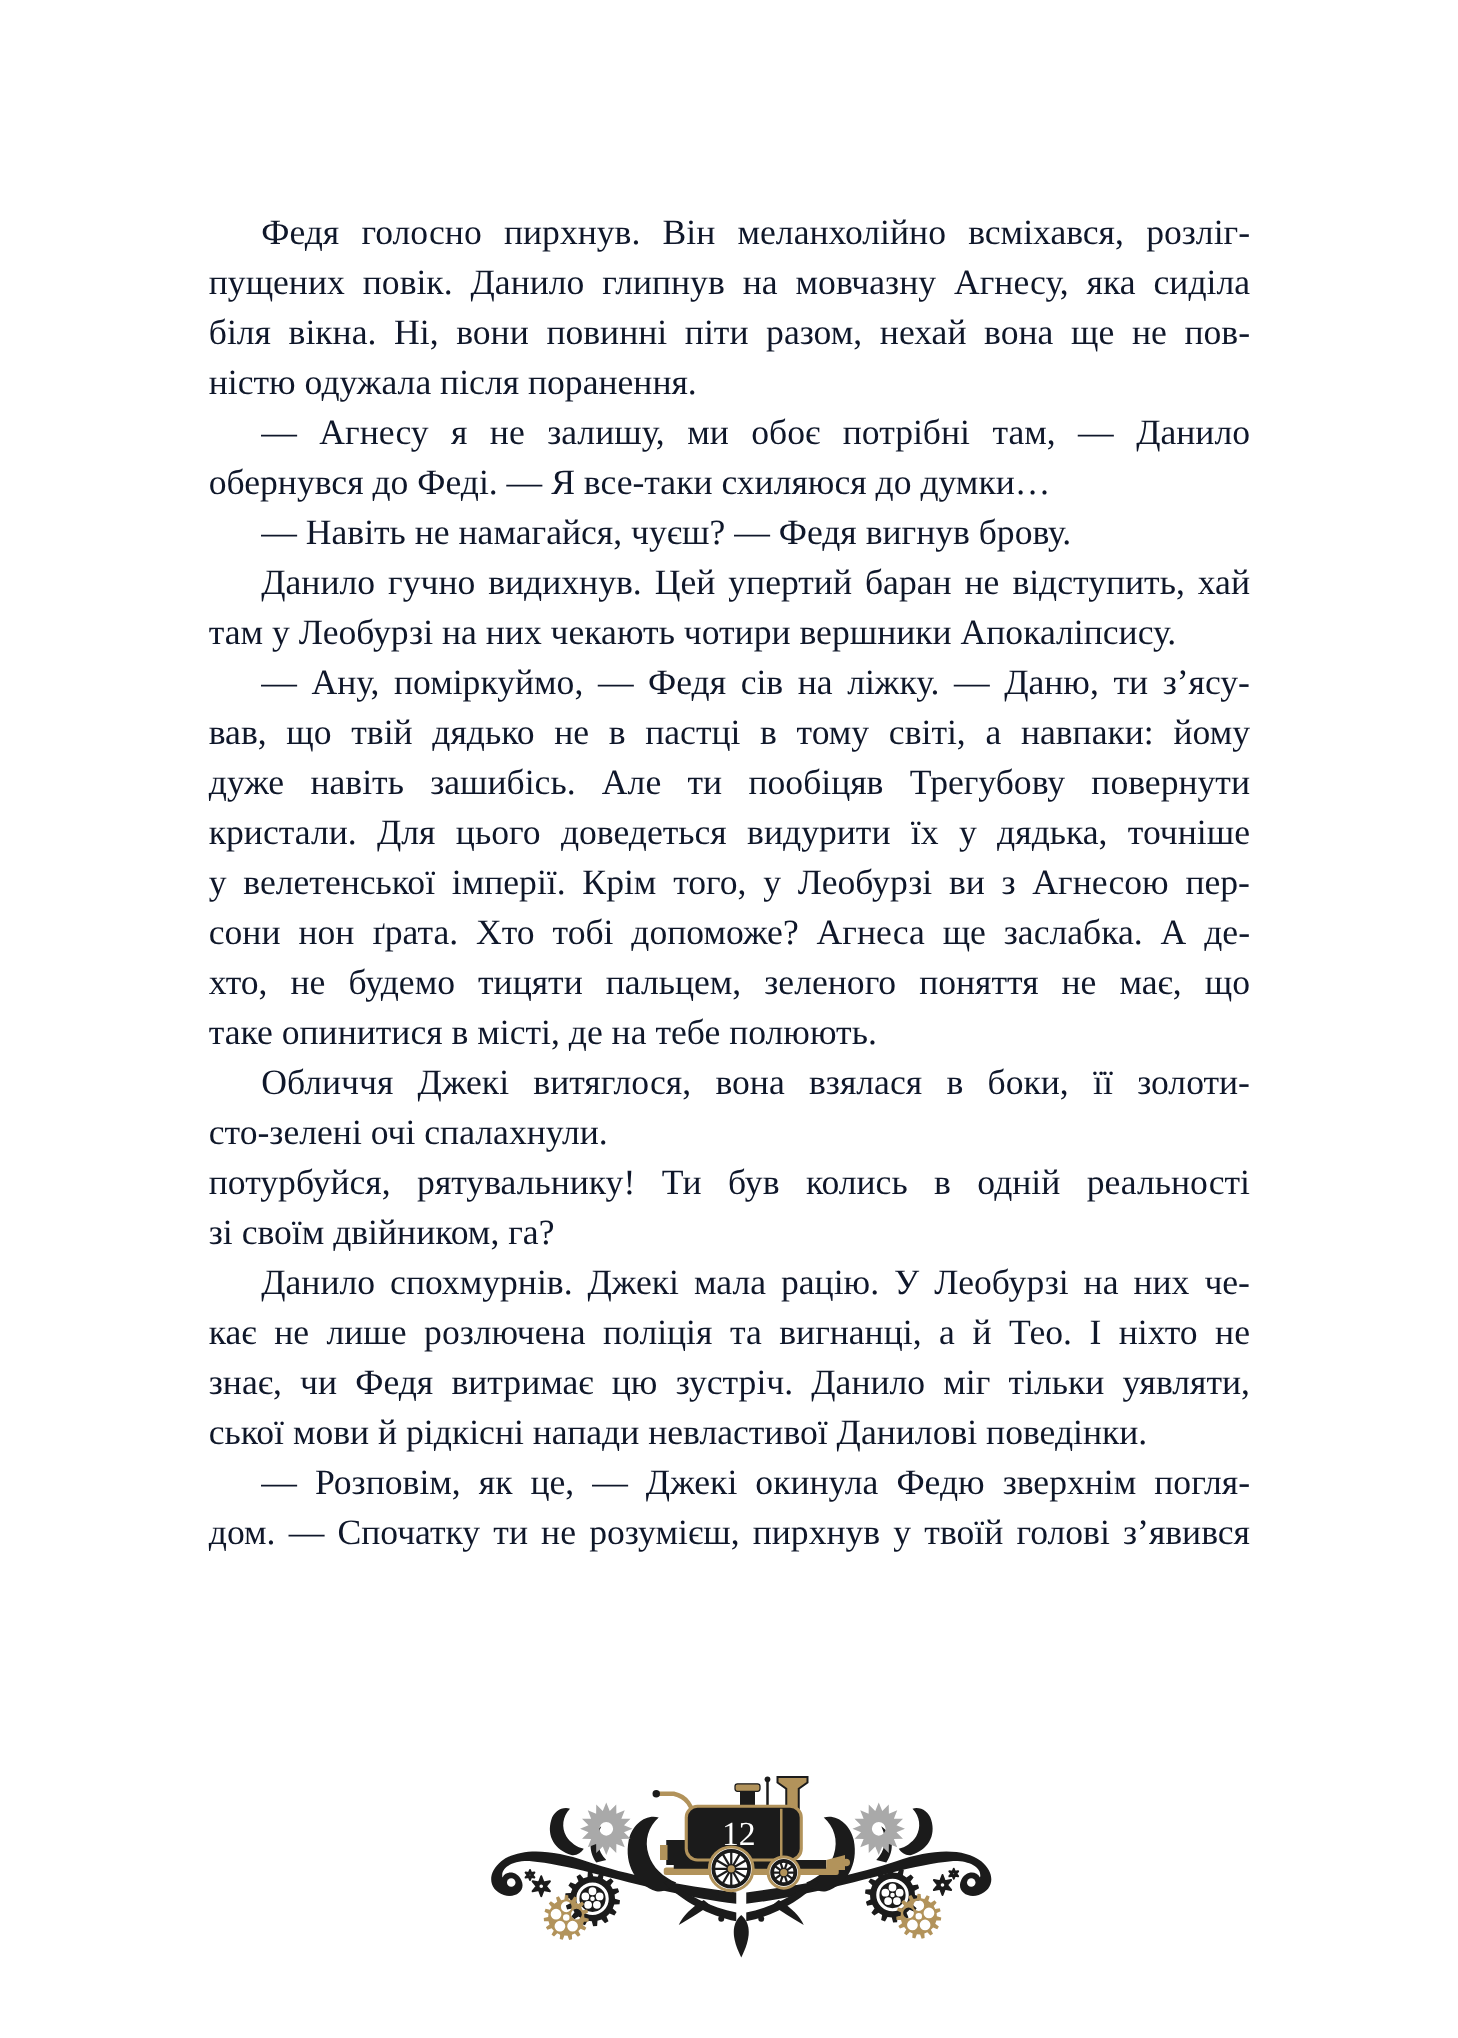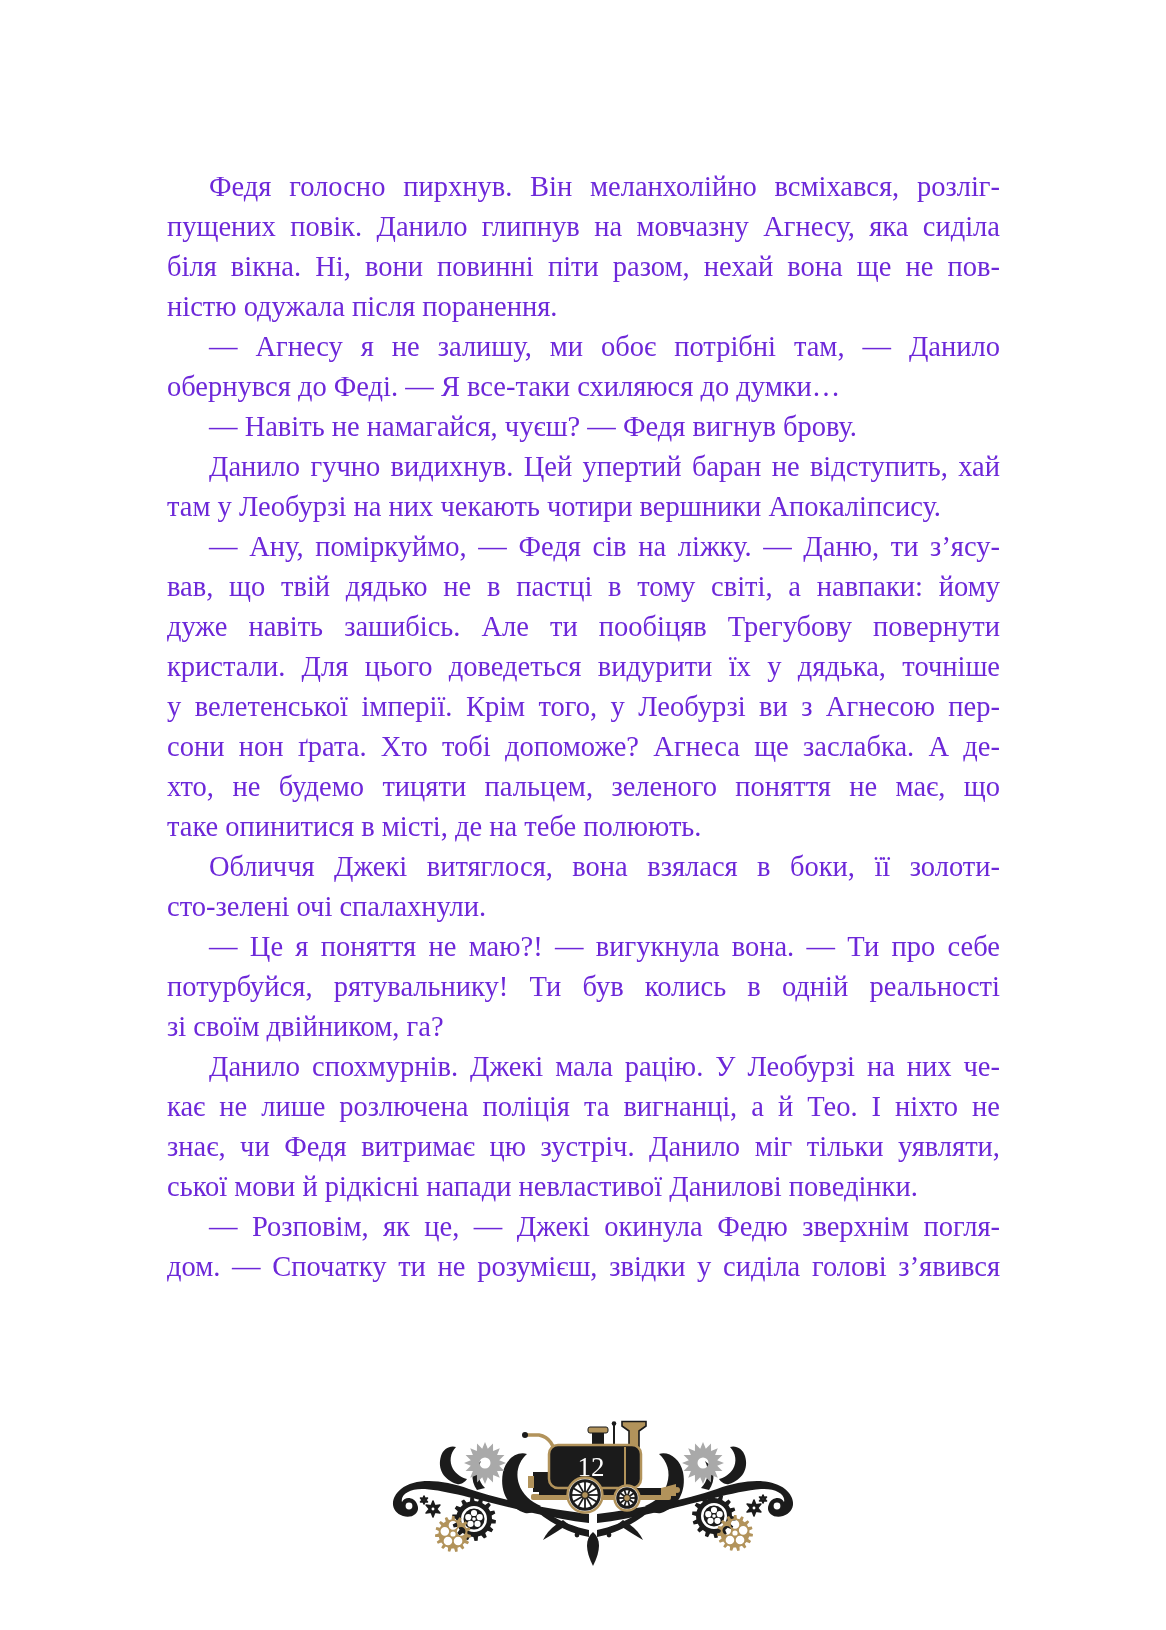--- a/index.html
+++ b/index.html
@@ -7,21 +7,21 @@
     position:relative;
     width:1166px;height:1630px;
     background:#ffffff;
     overflow:hidden;
     font-family:"Liberation Serif","DejaVu Serif",serif;
   }
   .text-block{
     position:absolute;
     left:167px;top:167px;
     width:833px;
-    color:#6d28d9;
+    color:#0f172a;
     font-size:28.5px;
     line-height:40px;
   }
   .para{margin:0;padding:0;}
   .line{
     text-align:justify;
     text-align-last:justify;
     white-space:normal;
   }
   .line.last{text-align-last:left;}
@@ -70,33 +70,32 @@
         <div class="line">у велетенської імперії. Крім того, у Леобурзі ви з Агнесою пер-</div>
         <div class="line">сони нон ґрата. Хто тобі допоможе? Агнеса ще заслабка. А де-</div>
         <div class="line">хто, не будемо тицяти пальцем, зеленого поняття не має, що</div>
         <div class="line last">таке опинитися в місті, де на тебе полюють.</div>
       </div>
       <div class="para">
         <div class="line indent">Обличчя Джекі витяглося, вона взялася в боки, її золоти-</div>
         <div class="line last">сто-зелені очі спалахнули.</div>
       </div>
       <div class="para">
-        <div class="line indent">— Це я поняття не маю?! — вигукнула вона. — Ти про себе</div>
         <div class="line">потурбуйся, рятувальнику! Ти був колись в одній реальності</div>
         <div class="line last">зі своїм двійником, га?</div>
       </div>
       <div class="para">
         <div class="line indent">Данило спохмурнів. Джекі мала рацію. У Леобурзі на них че-</div>
         <div class="line">кає не лише розлючена поліція та вигнанці, а й Тео. І ніхто не</div>
         <div class="line">знає, чи Федя витримає цю зустріч. Данило міг тільки уявляти,</div>
         <div class="line last">ської мови й рідкісні напади невластивої Данилові поведінки.</div>
       </div>
       <div class="para">
         <div class="line indent">— Розповім, як це, — Джекі окинула Федю зверхнім погля-</div>
-        <div class="line">дом. — Спочатку ти не розумієш, звідки у сиділа голові з’явився</div>
+        <div class="line">дом. — Спочатку ти не розумієш, пирхнув у твоїй голові з’явився</div>
       </div>
     </div>
 
   <div class="footer-ornament">
     <svg width="440" height="170" viewBox="0 0 440 170" xmlns="http://www.w3.org/2000/svg">
 
       <defs>
         <g id="flourish-half">
 
           <path class="c-ink" d="M 216 98

